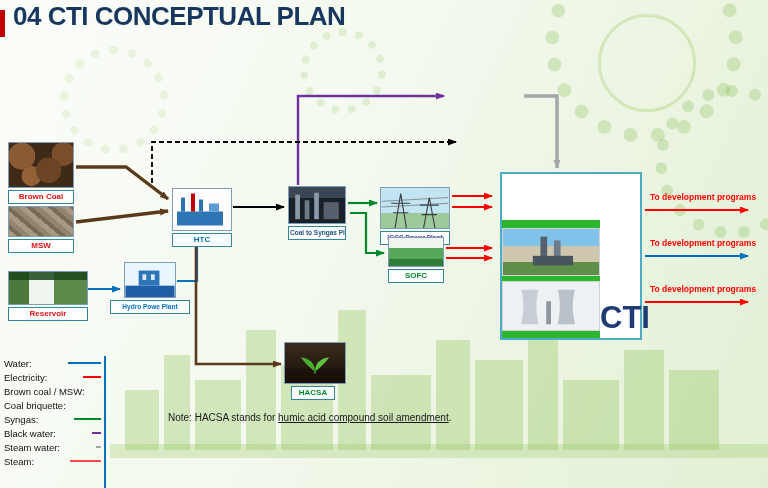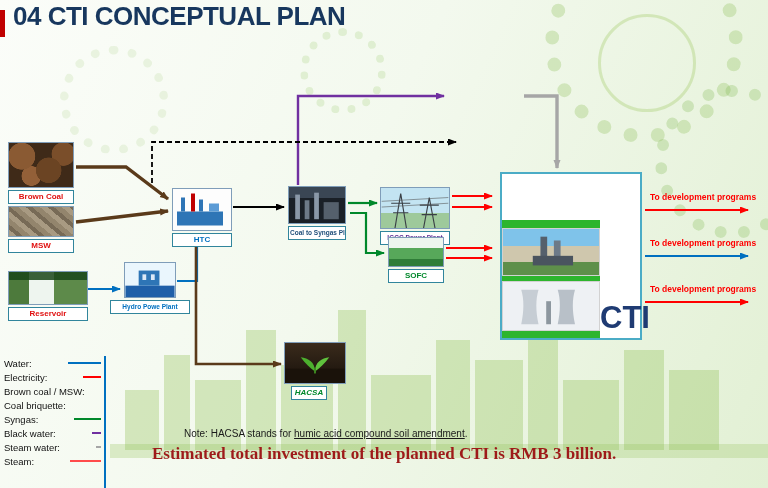--- a/index.html
+++ b/index.html
@@ -68,21 +68,21 @@
   .cti-label{font-size:31px;font-weight:800;line-height:40px;}
   
   .out-label{position:absolute;z-index:3;font-size:8.5px;font-weight:bold;white-space:nowrap;}
   
   .legend{position:absolute;left:4px;top:356px;width:102px;height:132px;z-index:3;border-right:2px solid #0070c0;padding-right:3px;box-sizing:border-box;}
   .legend-row{display:flex;align-items:center;height:14px;gap:32px;}
   .legend-label{font-size:9.5px;white-space:nowrap;color:#111;}
   .legend-line{flex:1;height:0;border-top:2.5px solid #000;margin-left:4px;}
   .legend-line.dashed{border-top-style:dashed;border-top-width:2px;}
   
-  .note{position:absolute;left:168px;top:412px;z-index:3;margin:16px;font-size:10px;color:#1a1a1a;}
+  .note{position:absolute;left:168px;top:412px;z-index:3;margin:0;font-size:10px;color:#1a1a1a;}
   .note .u{text-decoration:underline;}
   .statement{position:absolute;left:152px;top:444px;z-index:3;margin:0;
     font-family:"Liberation Serif",serif;font-size:17px;font-weight:bold;}
 </style>
 </head>
 <body>
 
 <div class="canvas">
 
   <div class="deco ring r1"></div>
@@ -226,21 +226,21 @@
 
   <div class="node" style="left:284px;top:342px;width:62px">
     <div class="nimg img-hacsa">
       <svg viewBox="0 0 62 42">
         <rect x="0" y="27" width="62" height="15" fill="#1a120a"></rect>
         <path d="M31,30 C31,20 24,16 16,15 C21,22 26,26 31,30 Z" fill="#4caf2e"></path>
         <path d="M31,30 C31,20 38,16 46,15 C41,22 36,26 31,30 Z" fill="#5fc23d"></path>
         <rect x="30" y="26" width="2" height="6" fill="#3e8a22"></rect>
       </svg>
     </div>
-    <div class="nlabel" style="width: 36px; margin-left: 7px; color: rgb(0, 136, 43); font-style: italic;">HACSA</div>
+    <div class="nlabel" style="width: 44px; margin-left: 7px; color: rgb(0, 136, 43);">HACSA</div>
   </div>
 
   <div class="cti-box">
     <div class="cti-green">
       <div class="cti-photo cti-photo1">
         <svg viewBox="0 0 98 48">
           <rect x="38" y="8" width="7" height="26" fill="#55606c"></rect>
           <rect x="52" y="12" width="7" height="22" fill="#6d7a88"></rect>
           <rect x="30" y="28" width="42" height="10" fill="#4a545f"></rect>
         </svg>
@@ -290,15 +290,14 @@
       <span class="legend-line" style="border-color: rgb(166, 166, 166);"></span>
     </div>
     <div class="legend-row">
       <span class="legend-label">Steam:</span>
       <span class="legend-line" style="border-color: rgb(255, 75, 75);"></span>
     </div>
   </div>
 
   <p class="note"><span>Note: HACSA stands for </span><span class="u">humic acid compound soil amendment</span><span>.</span></p>
 
-  <p class="statement" style="color: rgb(158, 26, 26);">Estimated total investment of the planned CTI  is RMB 3 billion.</p>
 
 </div>
 
 </body></html>

